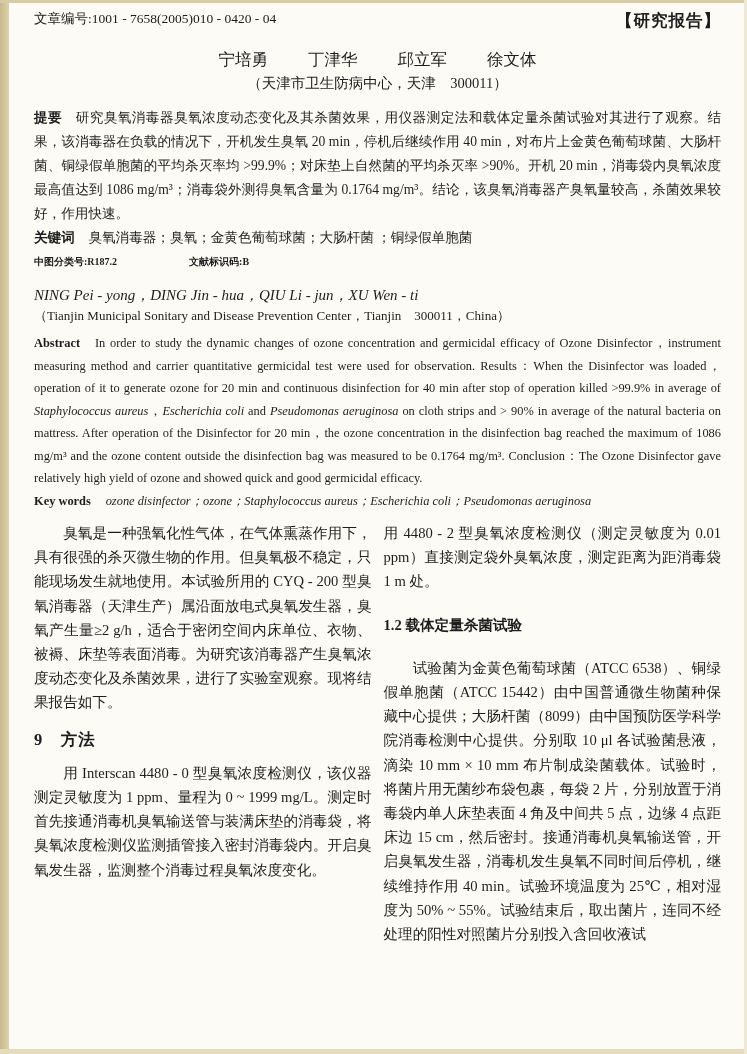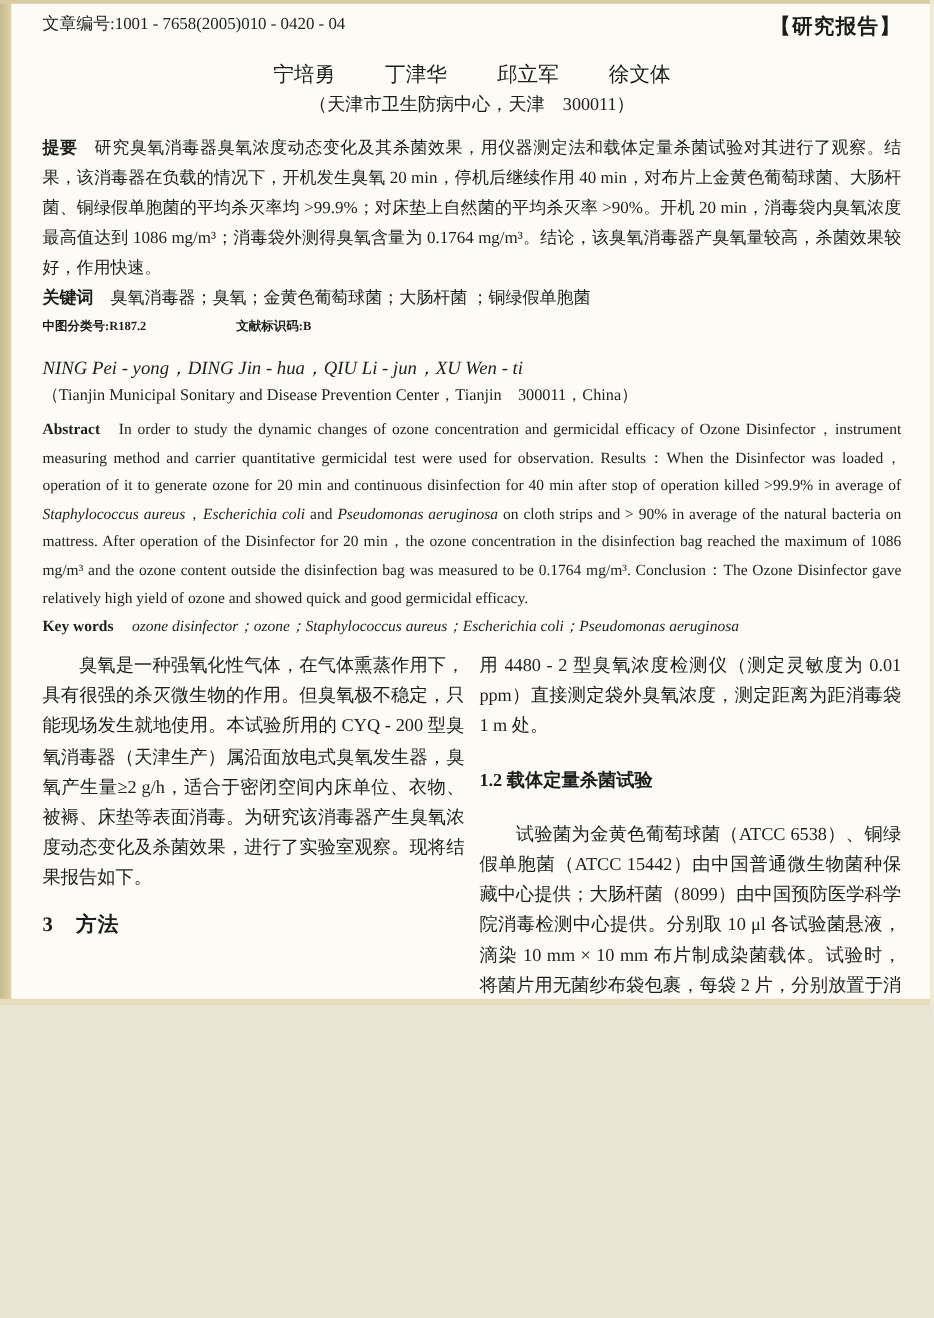--- a/index.html
+++ b/index.html
@@ -1,19 +1,19 @@
 <!DOCTYPE html>
 <html style="--page-bg: #fcfbf6; --edge-tint: #c7b98c;"><head>
 <meta charset="utf-8">
 <style>
   * { margin:0; padding:0; box-sizing:border-box; }
   html,body { background:#e9e4d4; }
   .page {
     position:relative;
-    width:747px; height:804px;
+    width:747px; height:1054px;
     margin:0 auto;
     background: var(--page-bg, #fcfbf6);
     overflow:hidden;
     font-family:"Liberation Serif","DejaVu Serif",serif;
     color:#1d1d1d;
   }
   
   .edge-left  { position:absolute; left:0; top:0; width:9px; height:100%;
                 background:linear-gradient(90deg, var(--edge-tint,#c7b98c), #ddd2ac); }
   .edge-top   { position:absolute; left:0; top:0; width:100%; height:3px; background:#d8cca4; }
@@ -92,21 +92,22 @@
     <div class="authors-en">NING Pei - yong，DING Jin - hua，QIU Li - jun，XU Wen - ti</div>
     <div class="affil-en">（Tianjin Municipal Sonitary and Disease Prevention Center，Tianjin　300011，China）</div>
 
     <p class="abstract-en"><span class="label-en">Abstract</span><span>In order to study the dynamic changes of ozone concentration and germicidal efficacy of Ozone Disinfector，instrument measuring method and carrier quantitative germicidal test were used for observation. Results：When the Disinfector was loaded，operation of it to generate ozone for 20 min and continuous disinfection for 40 min after stop of operation killed &gt;99.9% in average of </span><span class="sp">Staphylococcus aureus</span><span>，</span><span class="sp">Escherichia coli</span><span> and </span><span class="sp">Pseudomonas aeruginosa</span><span> on cloth strips and &gt; 90% in average of the natural bacteria on mattress. After operation of the Disinfector for 20 min，the ozone concentration in the disinfection bag reached the maximum of 1086 mg/m³ and the ozone content outside the disinfection bag was measured to be 0.1764 mg/m³. Conclusion：The Ozone Disinfector gave relatively high yield of ozone and showed quick and good germicidal efficacy.</span></p>
 
     <p class="kw-en"><span class="label-en">Key words</span><span class="kw-text">ozone disinfector；ozone；Staphylococcus aureus；Escherichia coli；Pseudomonas aeruginosa</span></p>
 
     <div class="columns">
       <div class="col">
         <p class="indent">臭氧是一种强氧化性气体，在气体熏蒸作用下，具有很强的杀灭微生物的作用。但臭氧极不稳定，只能现场发生就地使用。本试验所用的 CYQ - 200 型臭氧消毒器（天津生产）属沿面放电式臭氧发生器，臭氧产生量≥2 g/h，适合于密闭空间内床单位、衣物、被褥、床垫等表面消毒。为研究该消毒器产生臭氧浓度动态变化及杀菌效果，进行了实验室观察。现将结果报告如下。</p>
-        <h3 class="sec-h1">3　方法</h3>
+        <h3 class="sec-h1">9　方法</h3>
+        <p class="indent">用 Interscan 4480 - 0 型臭氧浓度检测仪，该仪器测定灵敏度为 1 ppm、量程为 0 ~ 1999 mg/L。测定时首先接通消毒机臭氧输送管与装满床垫的消毒袋，将臭氧浓度检测仪监测插管接入密封消毒袋内。开启臭氧发生器，监测整个消毒过程臭氧浓度变化。</p>
       </div>
       <div class="col">
         <p>用 4480 - 2 型臭氧浓度检测仪（测定灵敏度为 0.01 ppm）直接测定袋外臭氧浓度，测定距离为距消毒袋 1 m 处。</p>
         <h4 class="sec-h2">1.2 载体定量杀菌试验</h4>
         <p class="indent">试验菌为金黄色葡萄球菌（ATCC 6538）、铜绿假单胞菌（ATCC 15442）由中国普通微生物菌种保藏中心提供；大肠杆菌（8099）由中国预防医学科学院消毒检测中心提供。分别取 10 μl 各试验菌悬液，滴染 10 mm × 10 mm 布片制成染菌载体。试验时，将菌片用无菌纱布袋包裹，每袋 2 片，分别放置于消毒袋内单人床垫表面 4 角及中间共 5 点，边缘 4 点距床边 15 cm，然后密封。接通消毒机臭氧输送管，开启臭氧发生器，消毒机发生臭氧不同时间后停机，继续维持作用 40 min。试验环境温度为 25℃，相对湿度为 50% ~ 55%。试验结束后，取出菌片，连同不经处理的阳性对照菌片分别投入含回收液试</p>
       </div>
     </div>
 
   </div>
 </div>

